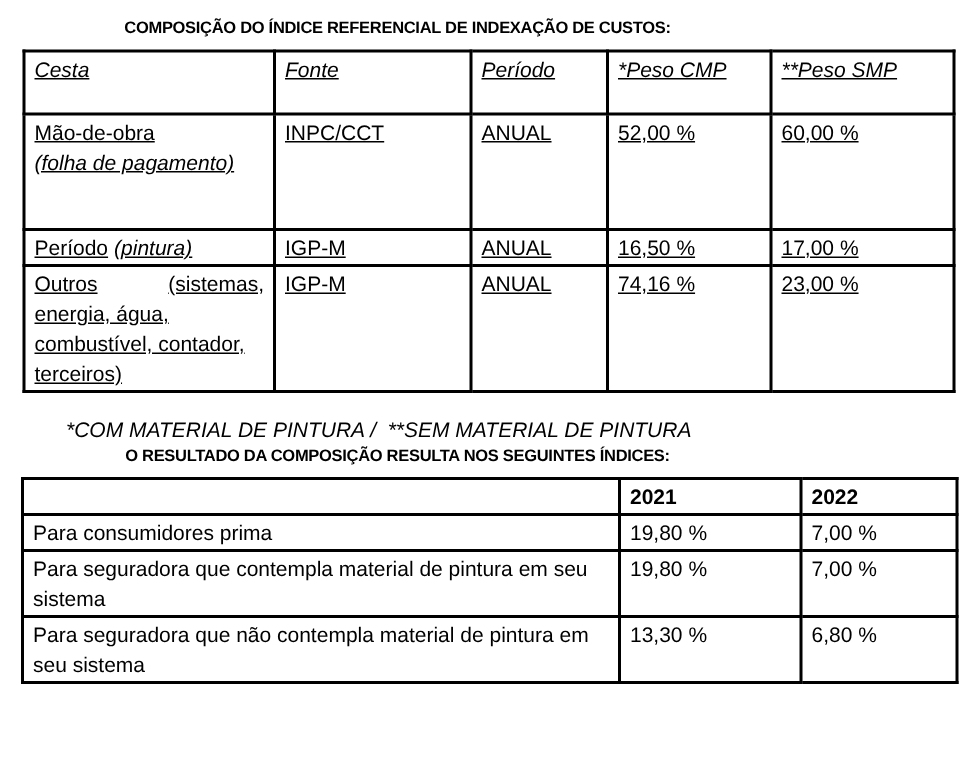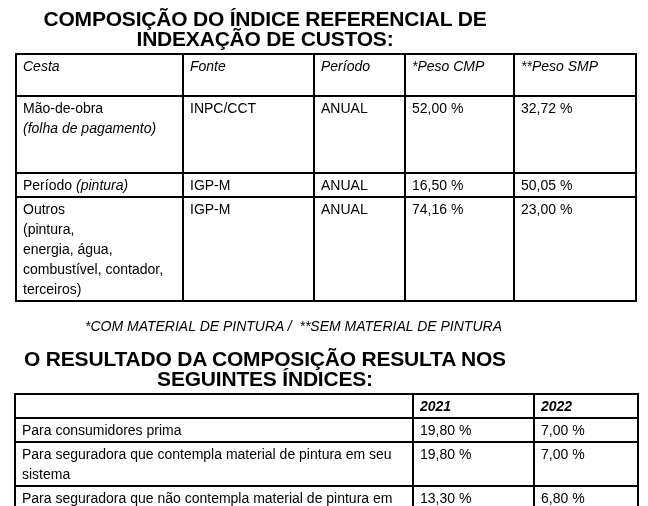--- a/index.html
+++ b/index.html
@@ -5,46 +5,46 @@
   html,body{margin:0;padding:0;}
   body{
     width:648px;height:506px;
     background:#ffffff;color:#000000;
     font-family:"Liberation Sans", sans-serif;
     overflow:hidden;
   }
   .doc{padding-top:9px;}
   .titlewrap{
     width:530px;text-align:center;
-    font-weight:bold;font-size:21px;line-height:20px;
+    font-weight:bold;font-size:11px;line-height:20px;
     letter-spacing:-0.2px;
   }
   table{border-collapse:collapse;table-layout:fixed;}
   td,th{
     border:2px solid #000;
     vertical-align:top;
     padding:1px 6px;
     font-size:14px;line-height:20px;
     text-align:left;font-weight:normal;
     overflow:hidden;
   }
-  .t1{margin:4px 0 16px 15px;width:620px;}
+  .t1{margin:4px 0 16px 15px;width:620px;text-decoration:underline;}
   .t1 th{font-style:italic;}
   .t2{margin:4px 0 0 14px;width:623px;}
-  .t2 th{font-style:italic;font-weight:bold;}
+  .t2 th{font-weight:bold;}
   .italic{font-style:italic;}
   .pre{white-space:pre-wrap;}
-  .flexline{display:flex;justify-content:space-between;flex-direction:column;}
+  .flexline{display:flex;justify-content:space-between;}
   .gap-left{margin-left:4px;}
   .footnote{
     width:505px;text-align:center;
     font-style:italic;font-size:14px;line-height:16px;
-    margin-top:5px;white-space:pre-wrap;margin-left:41px;
+    margin-top:5px;white-space:pre-wrap;
   }
-  .title2{margin-top:15px;}
+  .title2{}
 </style>
 </head>
 <body>
 
 <div class="doc">
 
   <div class="titlewrap">COMPOSIÇÃO DO ÍNDICE REFERENCIAL DE INDEXAÇÃO DE CUSTOS:</div>
 
   <table class="t1">
     <colgroup>
@@ -63,36 +63,36 @@
       <th>**Peso SMP</th>
     </tr>
     <tr style="height:77px">
       <td>
         <div>Mão-de-obra</div>
         <div class="italic">(folha de pagamento)</div>
       </td>
       <td>INPC/CCT</td>
       <td>ANUAL</td>
       <td class="pre">52,00 %</td>
-      <td class="pre">32,72 %</td>
+      <td class="pre">60,00 %</td>
     </tr>
     <tr style="height:23px">
       <td>
         <span>Período</span><span class="italic gap-left">(pintura)</span>
       </td>
       <td>IGP-M</td>
       <td>ANUAL</td>
       <td class="pre">16,50 %</td>
-      <td class="pre">50,05 %</td>
+      <td class="pre">17,00 %</td>
     </tr>
     <tr style="height:76px">
       <td>
         <div class="flexline">
           <span>Outros</span>
-          <span>(pintura,</span>
+          <span>(sistemas,</span>
         </div>
         <div class="pre">energia, água,
 combustível, contador,
 terceiros)</div>
       </td>
       <td>IGP-M</td>
       <td>ANUAL</td>
       <td class="pre">74,16 %</td>
       <td class="pre">23,00 %</td>
     </tr>

